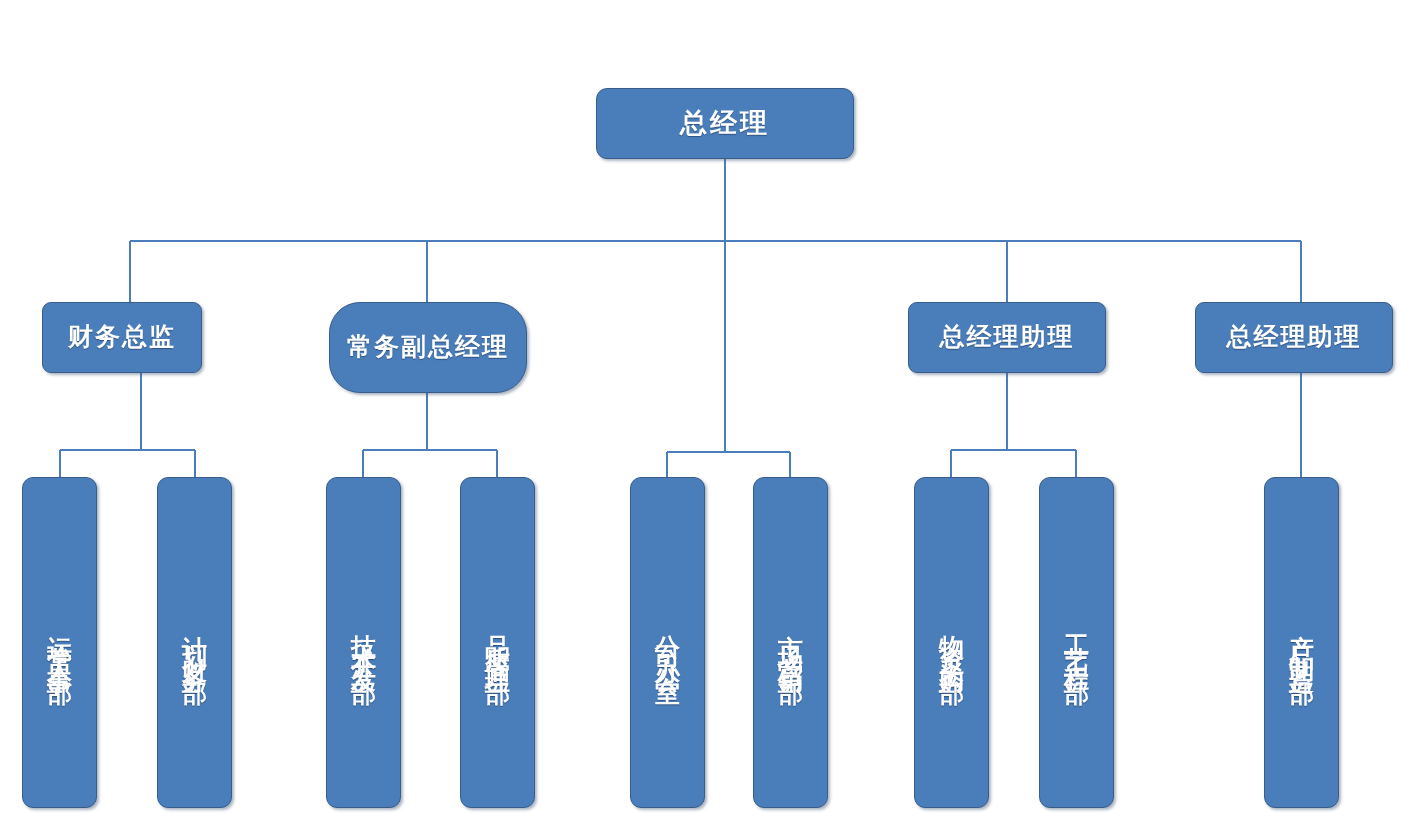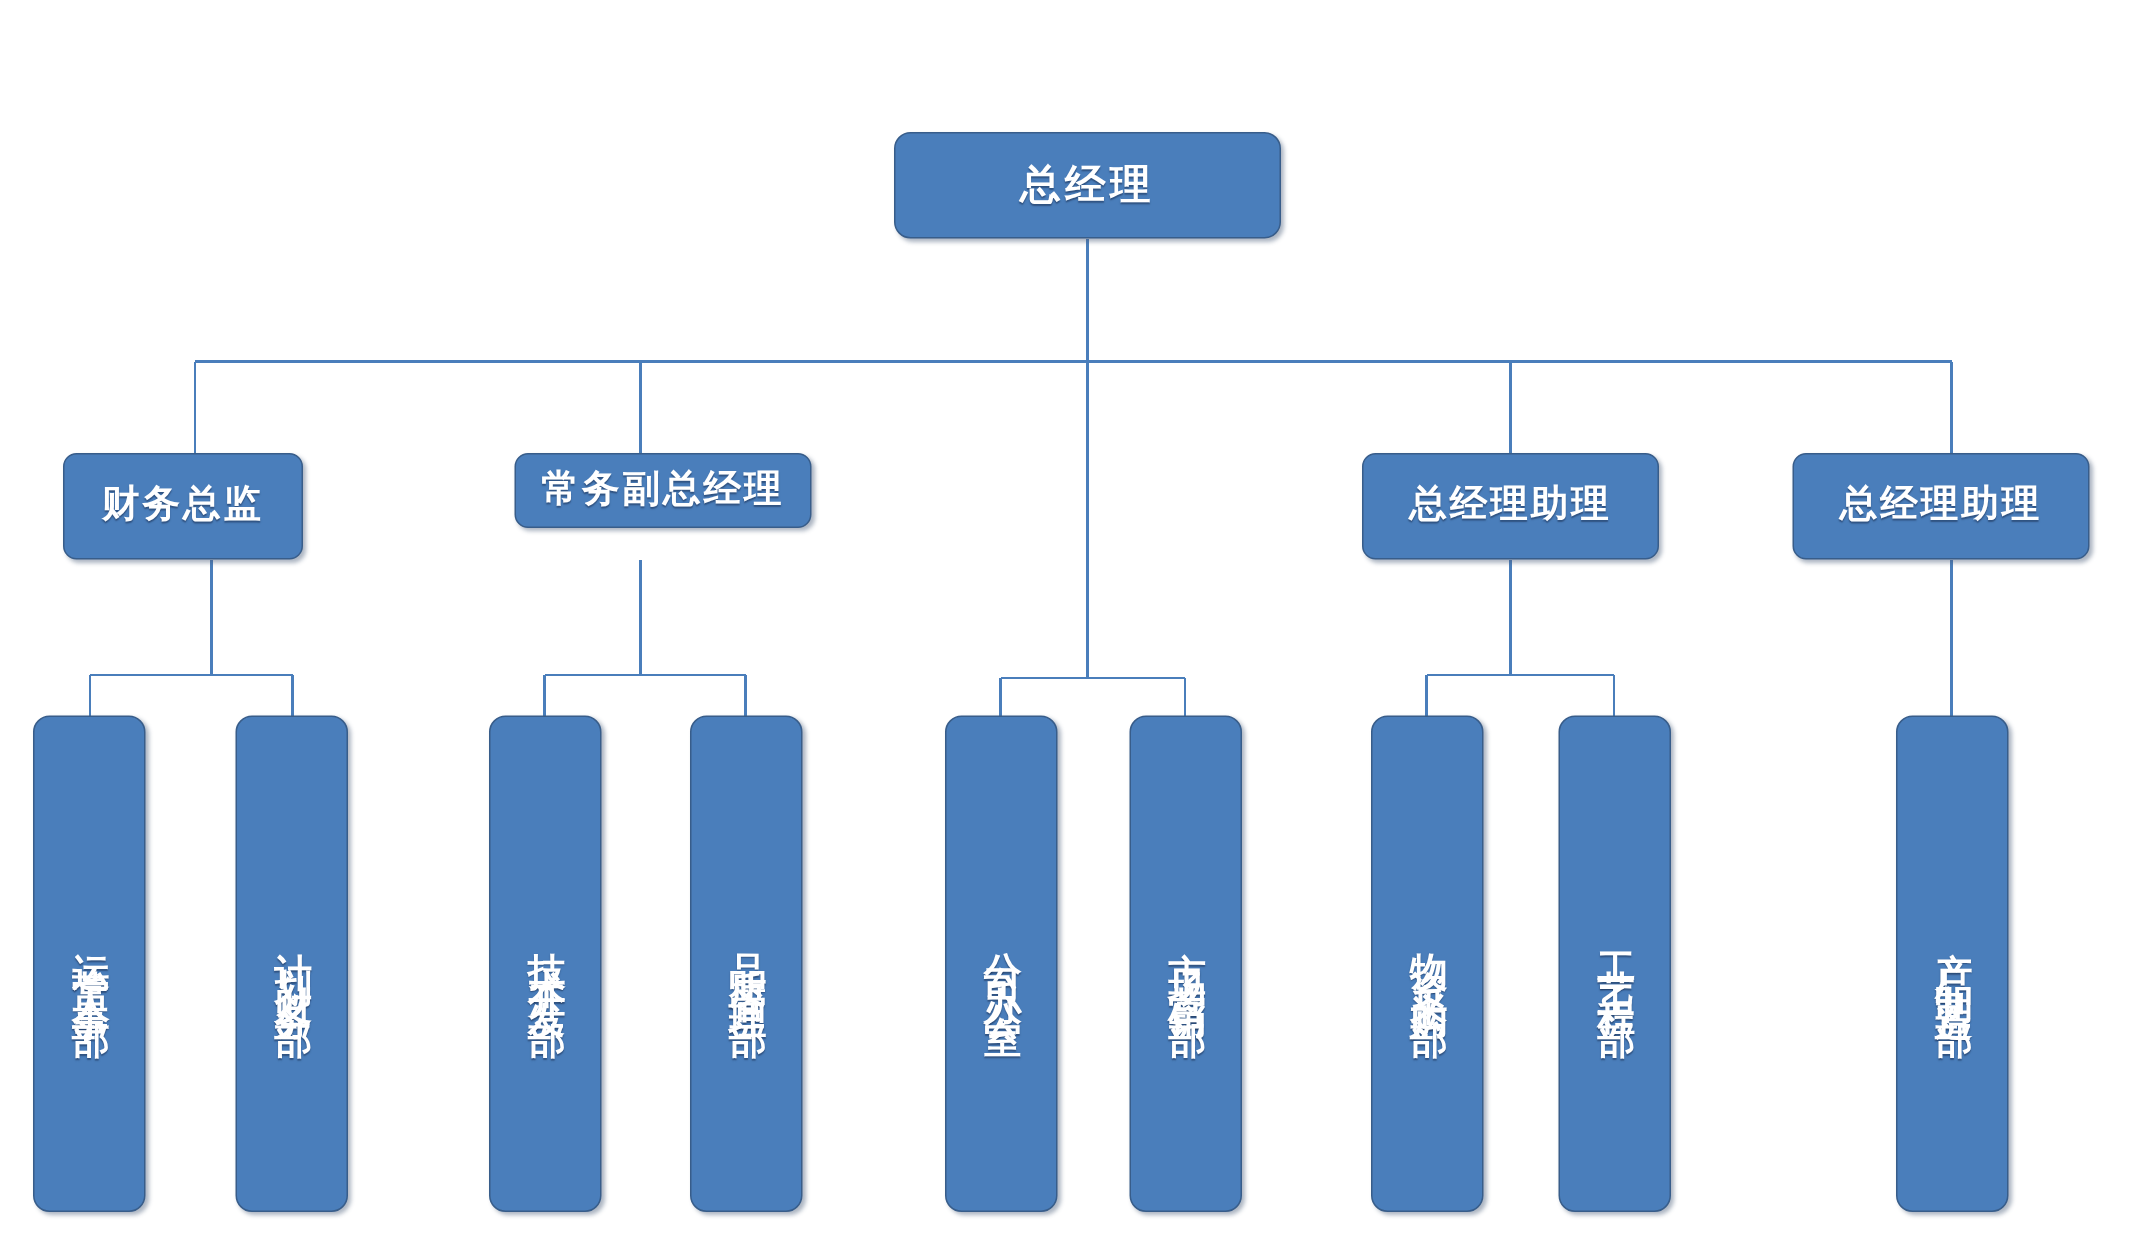--- a/index.html
+++ b/index.html
@@ -121,21 +121,21 @@
   </svg>
 
   <div class="node horiz level1" style="left:596px; top:88px; width:258px; height:71px;">
     <span class="node-label">总经理</span>
   </div>
 
   <div class="node horiz" style="left:42px; top:302px; width:160px; height:71px;">
     <span class="node-label">财务总监</span>
   </div>
 
-  <div class="node horiz" style="left:343px; top:302px; width:198px; height:50px;">
+  <div class="node horiz" style="left:329px; top:302px; width:198px; height:91px;border-radius:31px;">
     <span class="node-label">常务副总经理</span>
   </div>
 
   <div class="node horiz" style="left:908px; top:302px; width:198px; height:71px;">
     <span class="node-label">总经理助理</span>
   </div>
 
   <div class="node horiz" style="left:1195px; top:302px; width:198px; height:71px;">
     <span class="node-label">总经理助理</span>
   </div>

